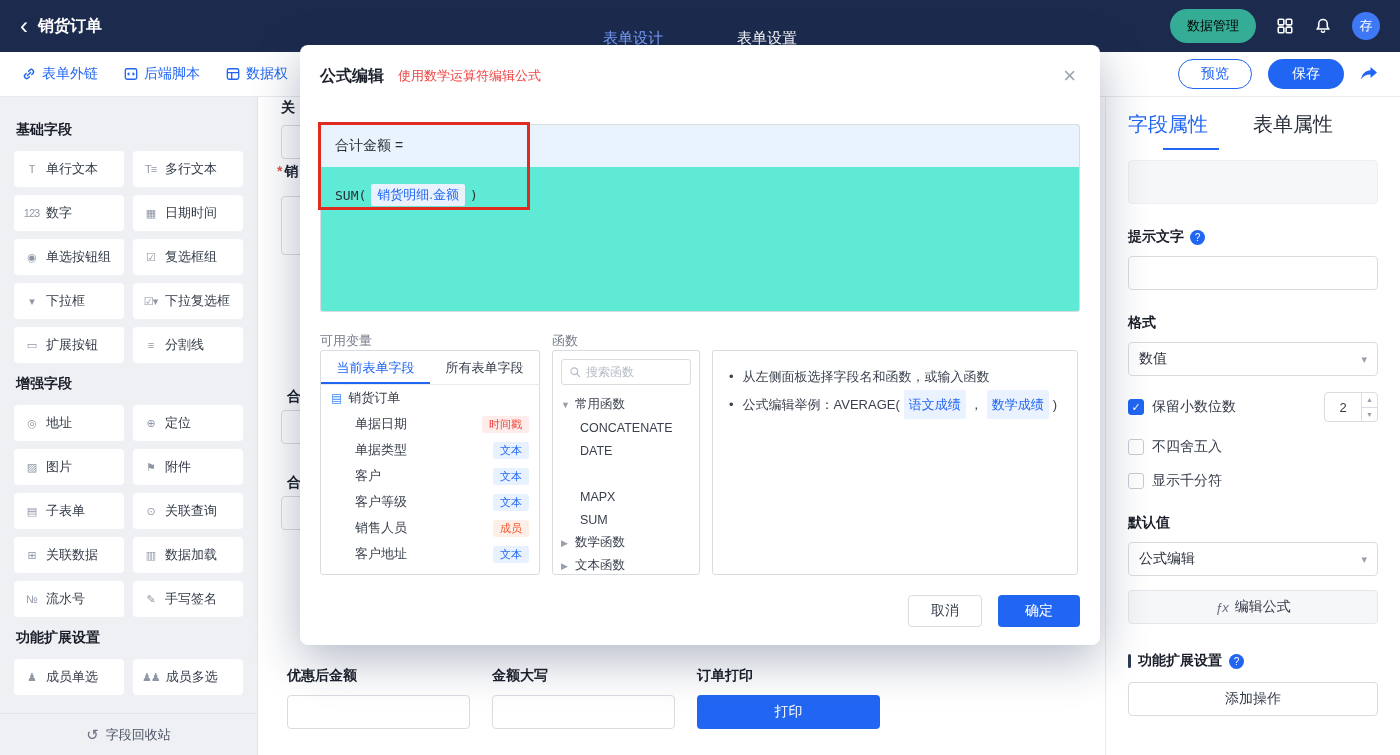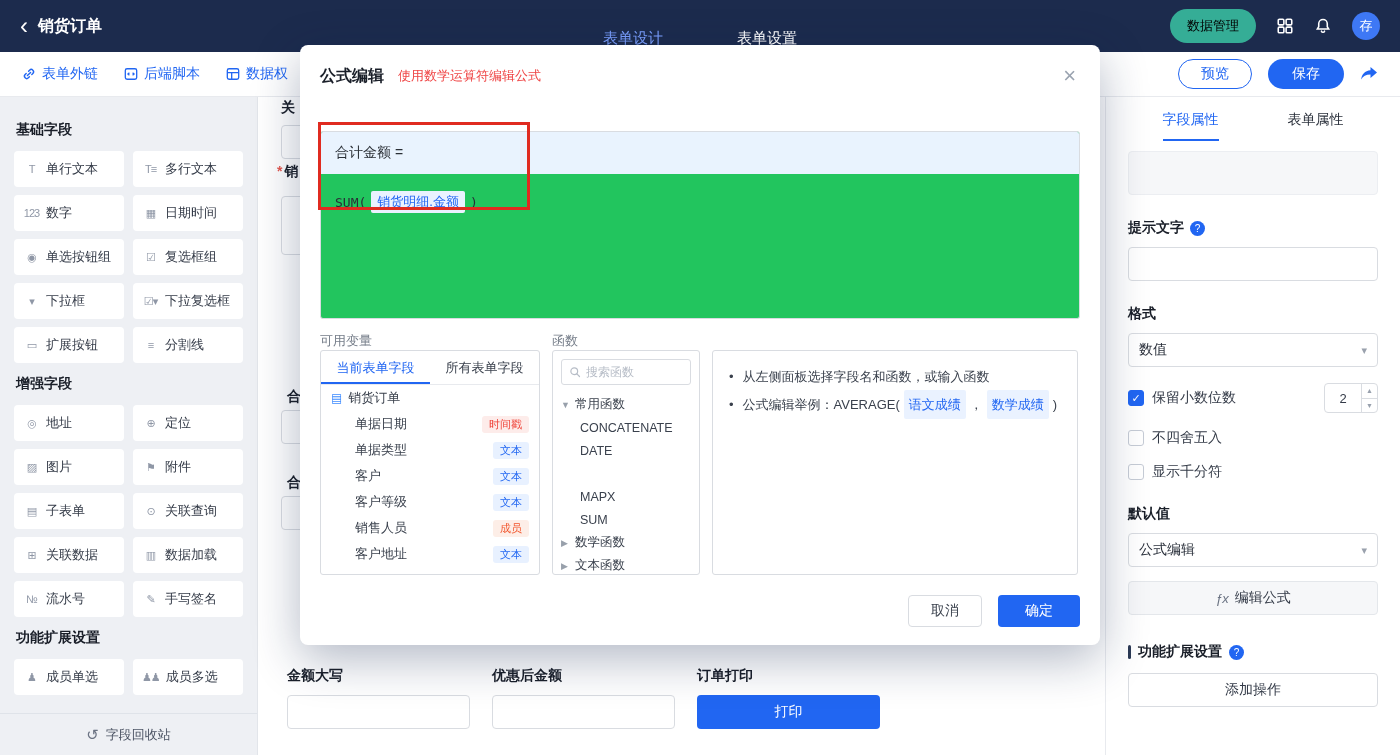--- a/index.html
+++ b/index.html
@@ -61,21 +61,21 @@
   .bf-user{height:34px;border:1px dashed #cfd4db;border-radius:4px;display:flex;align-items:center;padding:0 5px;}
   .user-pill{display:flex;align-items:center;gap:6px;background:#eef3ee;border-radius:3px;padding:3px 10px 3px 4px;
              font-size:13px;color:#333a47;cursor:pointer;}
   .user-dot{width:18px;height:18px;border-radius:50%;background:#22b573;display:flex;align-items:center;justify-content:center;}
   .btn-print{height:34px;width:100%;background:var(--accent);border:none;border-radius:4px;color:#fff;font-size:14px;cursor:pointer;}
 
   
   .props{position:absolute;top:97px;bottom:0;right:0;width:295px;background:#fff;border-left:1px solid var(--line);
          padding:0 22px;z-index:2;overflow:hidden;}
   .p-tabs{display:flex;margin-top:14px;}
-  .ptab{flex:1;text-align:center;font-size:14px;color:#2a303b;padding-bottom:12px;cursor:pointer;position:relative;}
+  .ptab{flex:1;font-size:20px;color:#2a303b;padding-bottom:12px;cursor:pointer;position:relative;}
   .ptab.active{color:var(--accent);}
   .ptab.active::after{content:"";position:absolute;left:50%;transform:translateX(-50%);bottom:0;width:56px;height:2px;background:var(--accent);}
   .gray-box{margin-top:10px;height:44px;background:#f6f7f9;border:1px solid #eceef2;border-radius:4px;}
   .p-sec{display:flex;align-items:center;gap:6px;font-size:14px;font-weight:bold;color:#1a1f29;margin-top:24px;}
   .qmark{width:15px;height:15px;border-radius:50%;background:var(--accent);color:#fff;font-size:10px;font-weight:normal;
          display:inline-flex;align-items:center;justify-content:center;cursor:pointer;flex:none;}
   .p-input{margin-top:10px;height:34px;width:100%;border:1px solid var(--border);border-radius:4px;background:#fff;
            font:inherit;padding:0 10px;}
   .p-select{margin-top:10px;height:34px;border:1px solid var(--border);border-radius:4px;display:flex;align-items:center;
             padding:0 10px;cursor:pointer;color:#2a303b;}
@@ -98,22 +98,22 @@
   .add-btn{margin-top:12px;height:34px;width:100%;background:#fff;border:1px solid var(--border);border-radius:4px;
            font-size:14px;color:#333a47;cursor:pointer;}
 
   
   .modal{position:absolute;left:300px;top:45px;width:800px;height:600px;background:#fff;border-radius:8px;
          box-shadow:0 14px 48px rgba(16,34,74,.32);z-index:40;}
   .m-head{height:62px;display:flex;align-items:center;padding:0 24px 0 20px;}
   .m-title{font-size:16px;font-weight:bold;color:#1a1f29;}
   .m-sub{font-size:13px;color:#ef4444;margin-left:14px;}
   .m-close{margin-left:auto;color:#9aa3b0;font-size:22px;line-height:1;cursor:pointer;}
-  .editor{position:absolute;left:20px;top:86px;width:760px;height:188px;border:1px solid var(--border);
-          border-radius:3px;background:#22c55e;overflow:hidden;}
+  .editor{position:absolute;left:20px;top:79px;width:760px;height:188px;border:1px solid var(--border);
+          border-radius:3px;background:#5eead4;overflow:hidden;}
   .ed-lhs{height:42px;background:#e9f3fe;display:flex;align-items:center;padding:0 14px;font-size:14px;color:#2a2f36;}
   .ed-expr{padding:17px 14px;display:flex;align-items:center;font-family:"DejaVu Sans Mono",monospace;font-size:13px;color:#2a2f36;}
   .token{color:var(--accent);background:#eaf2ff;border-radius:2px;padding:2px 6px;margin:0 5px;
          font-family:"Liberation Sans","DejaVu Sans",sans-serif;font-size:13px;}
   .annotation{position:absolute;left:18px;top:77px;width:212px;height:88px;border:3px solid var(--danger);z-index:6;pointer-events:none;}
   .m-label{position:absolute;top:287px;font-size:13px;color:#757d89;}
   .panel{position:absolute;top:305px;height:225px;border:1px solid var(--border);border-radius:3px;background:#fff;overflow:hidden;}
   .vars{left:20px;width:220px;}
   .v-tabs{height:34px;display:flex;border-bottom:1px solid var(--line);font-size:13px;}
   .vtab{flex:1;display:flex;align-items:center;justify-content:center;color:#3a414d;cursor:pointer;}
@@ -321,25 +321,25 @@
   <div class="p-box" style="left:23px;top:28px;width:160px;height:34px;"></div>
   <span class="p-label" style="left:19px;top:66px;"><span class="req">*</span><span>销</span></span>
   <div class="p-box" style="left:23px;top:99px;width:160px;height:59px;"></div>
   <span class="p-label" style="left:29px;top:291px;">合</span>
   <div class="p-box" style="left:23px;top:313px;width:160px;height:34px;"></div>
   <span class="p-label" style="left:29px;top:377px;">合</span>
   <div class="p-box" style="left:23px;top:399px;width:160px;height:34px;"></div>
 
   <div class="bottom-row">
     <div>
+      <span class="bf-label">优惠后金额</span>
+      <div class="bf-input"></div>
+    </div>
+    <div>
       <span class="bf-label">金额大写</span>
-      <div class="bf-input"></div>
-    </div>
-    <div>
-      <span class="bf-label">优惠后金额</span>
       <div class="bf-input"></div>
     </div>
     <div>
       <span class="bf-label">订单打印</span>
       <button class="btn-print">打印</button>
     </div>
   </div>
 </main>
 
 <aside class="props">

